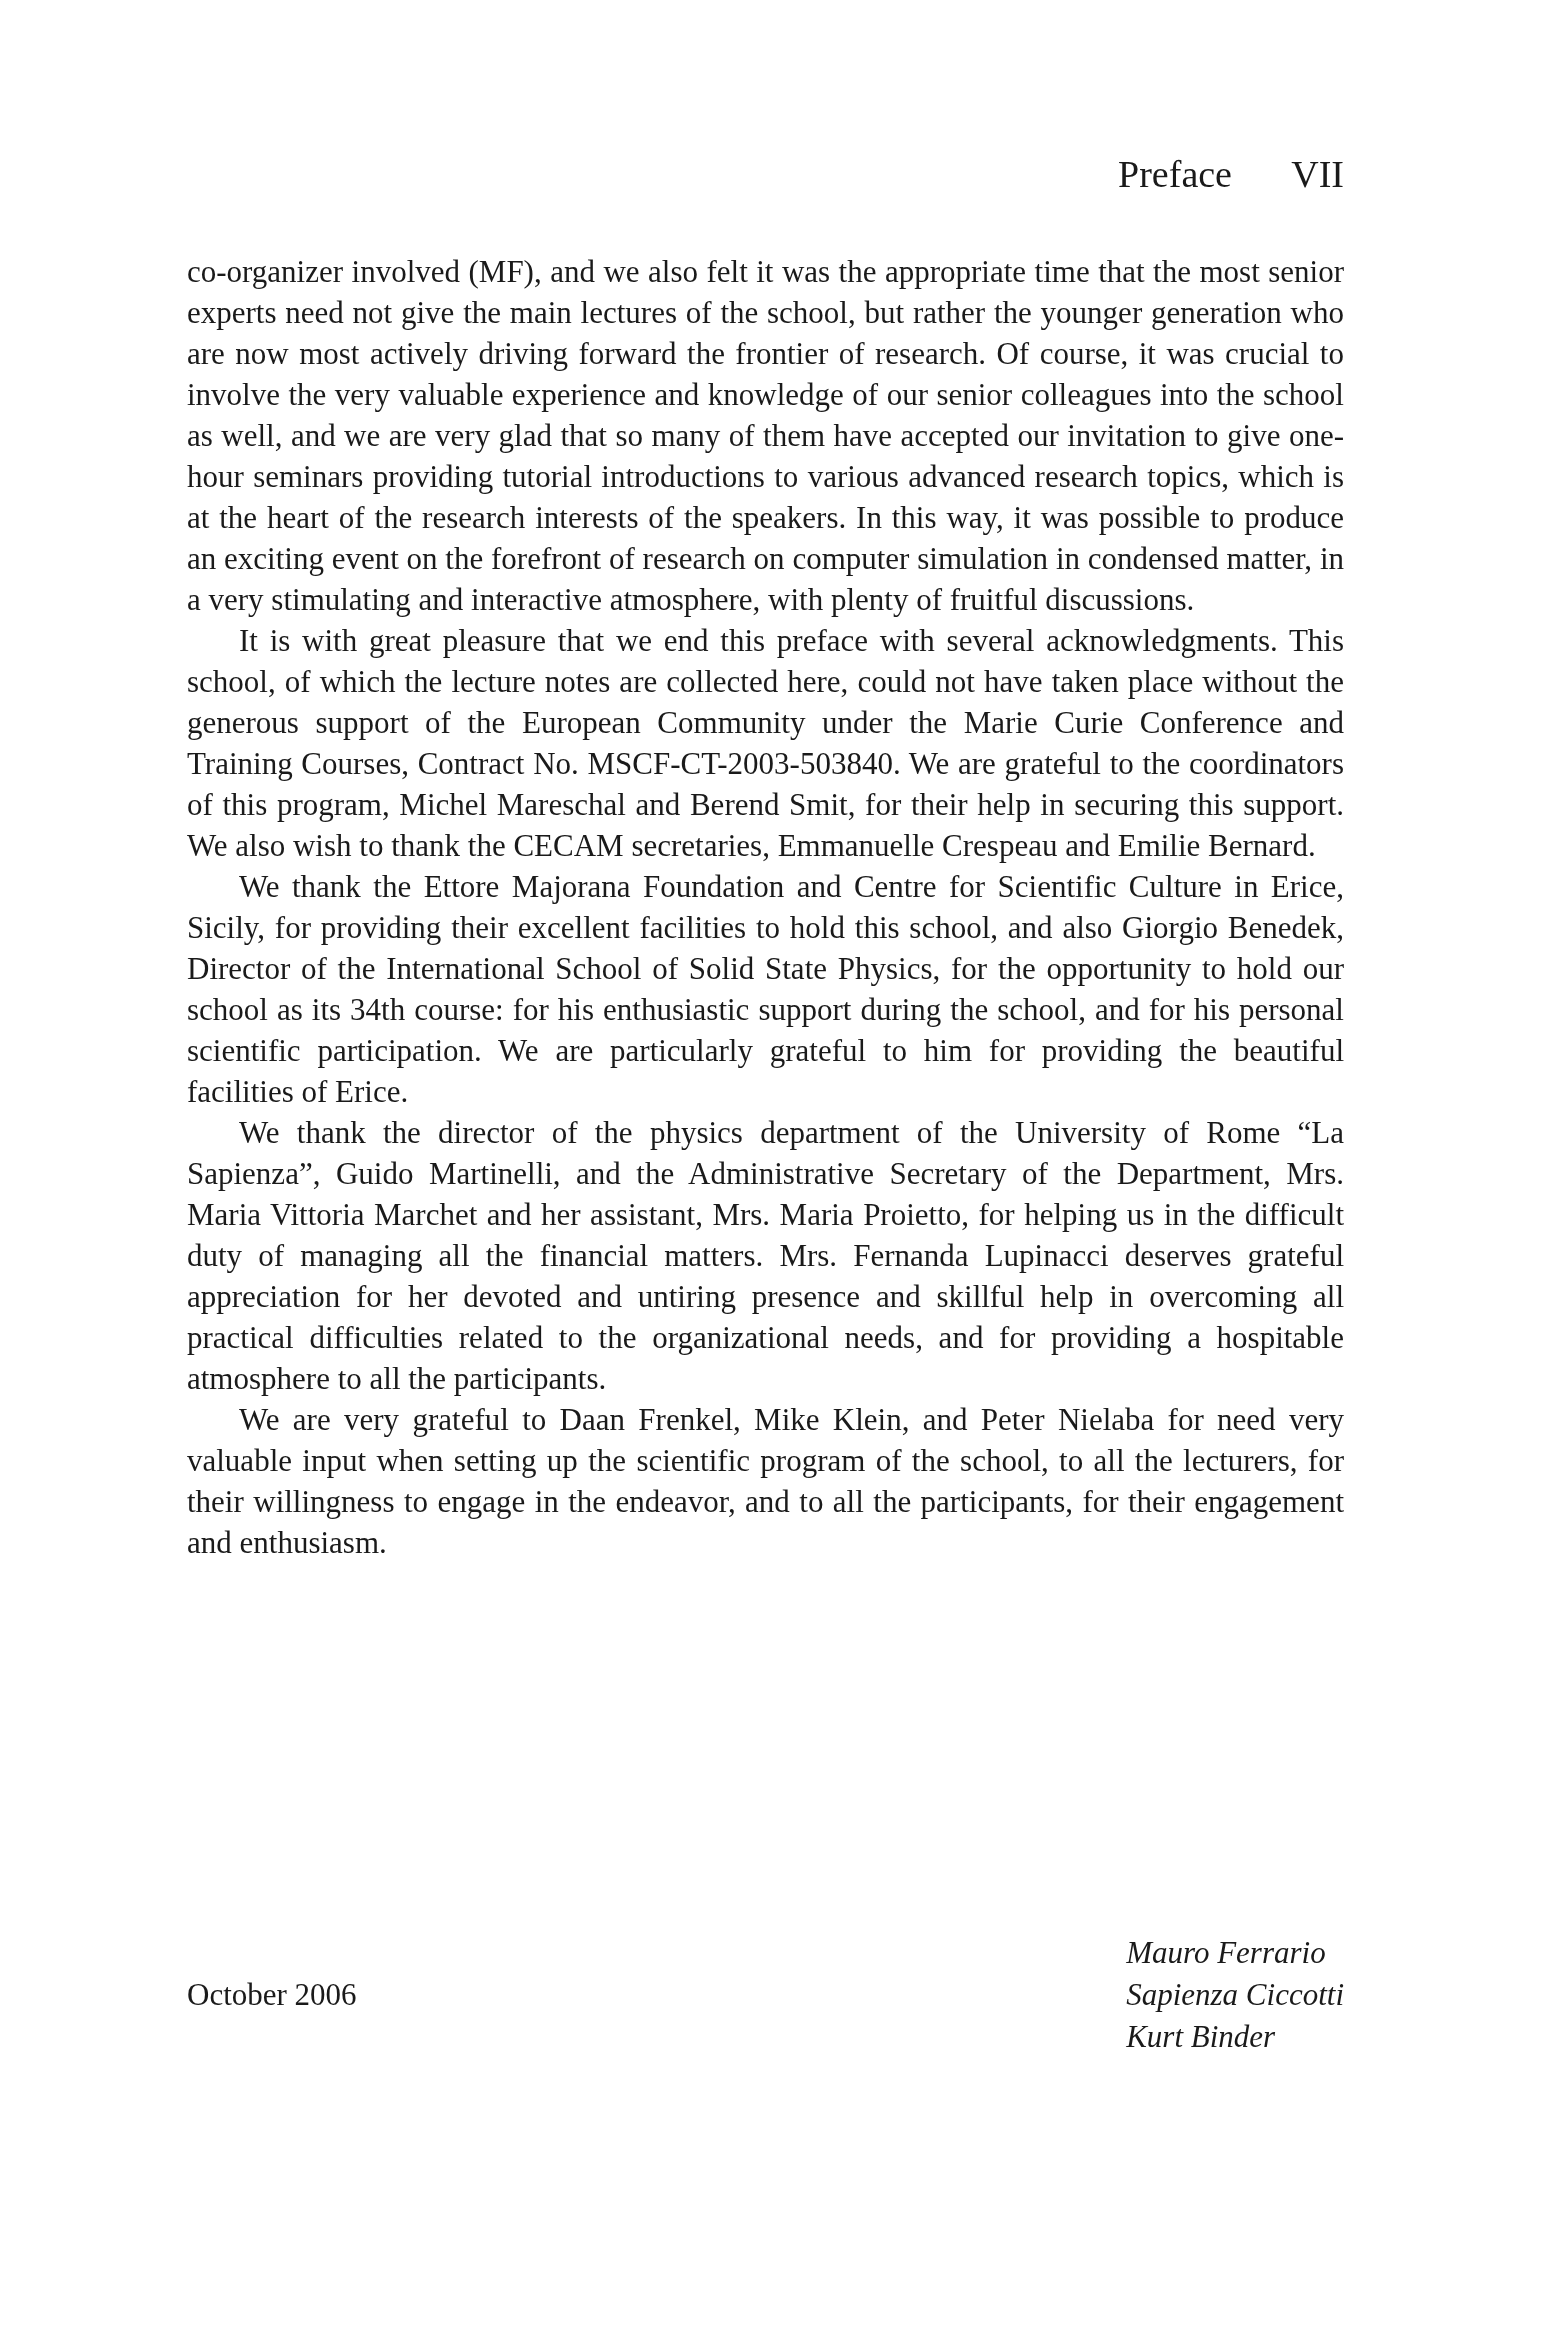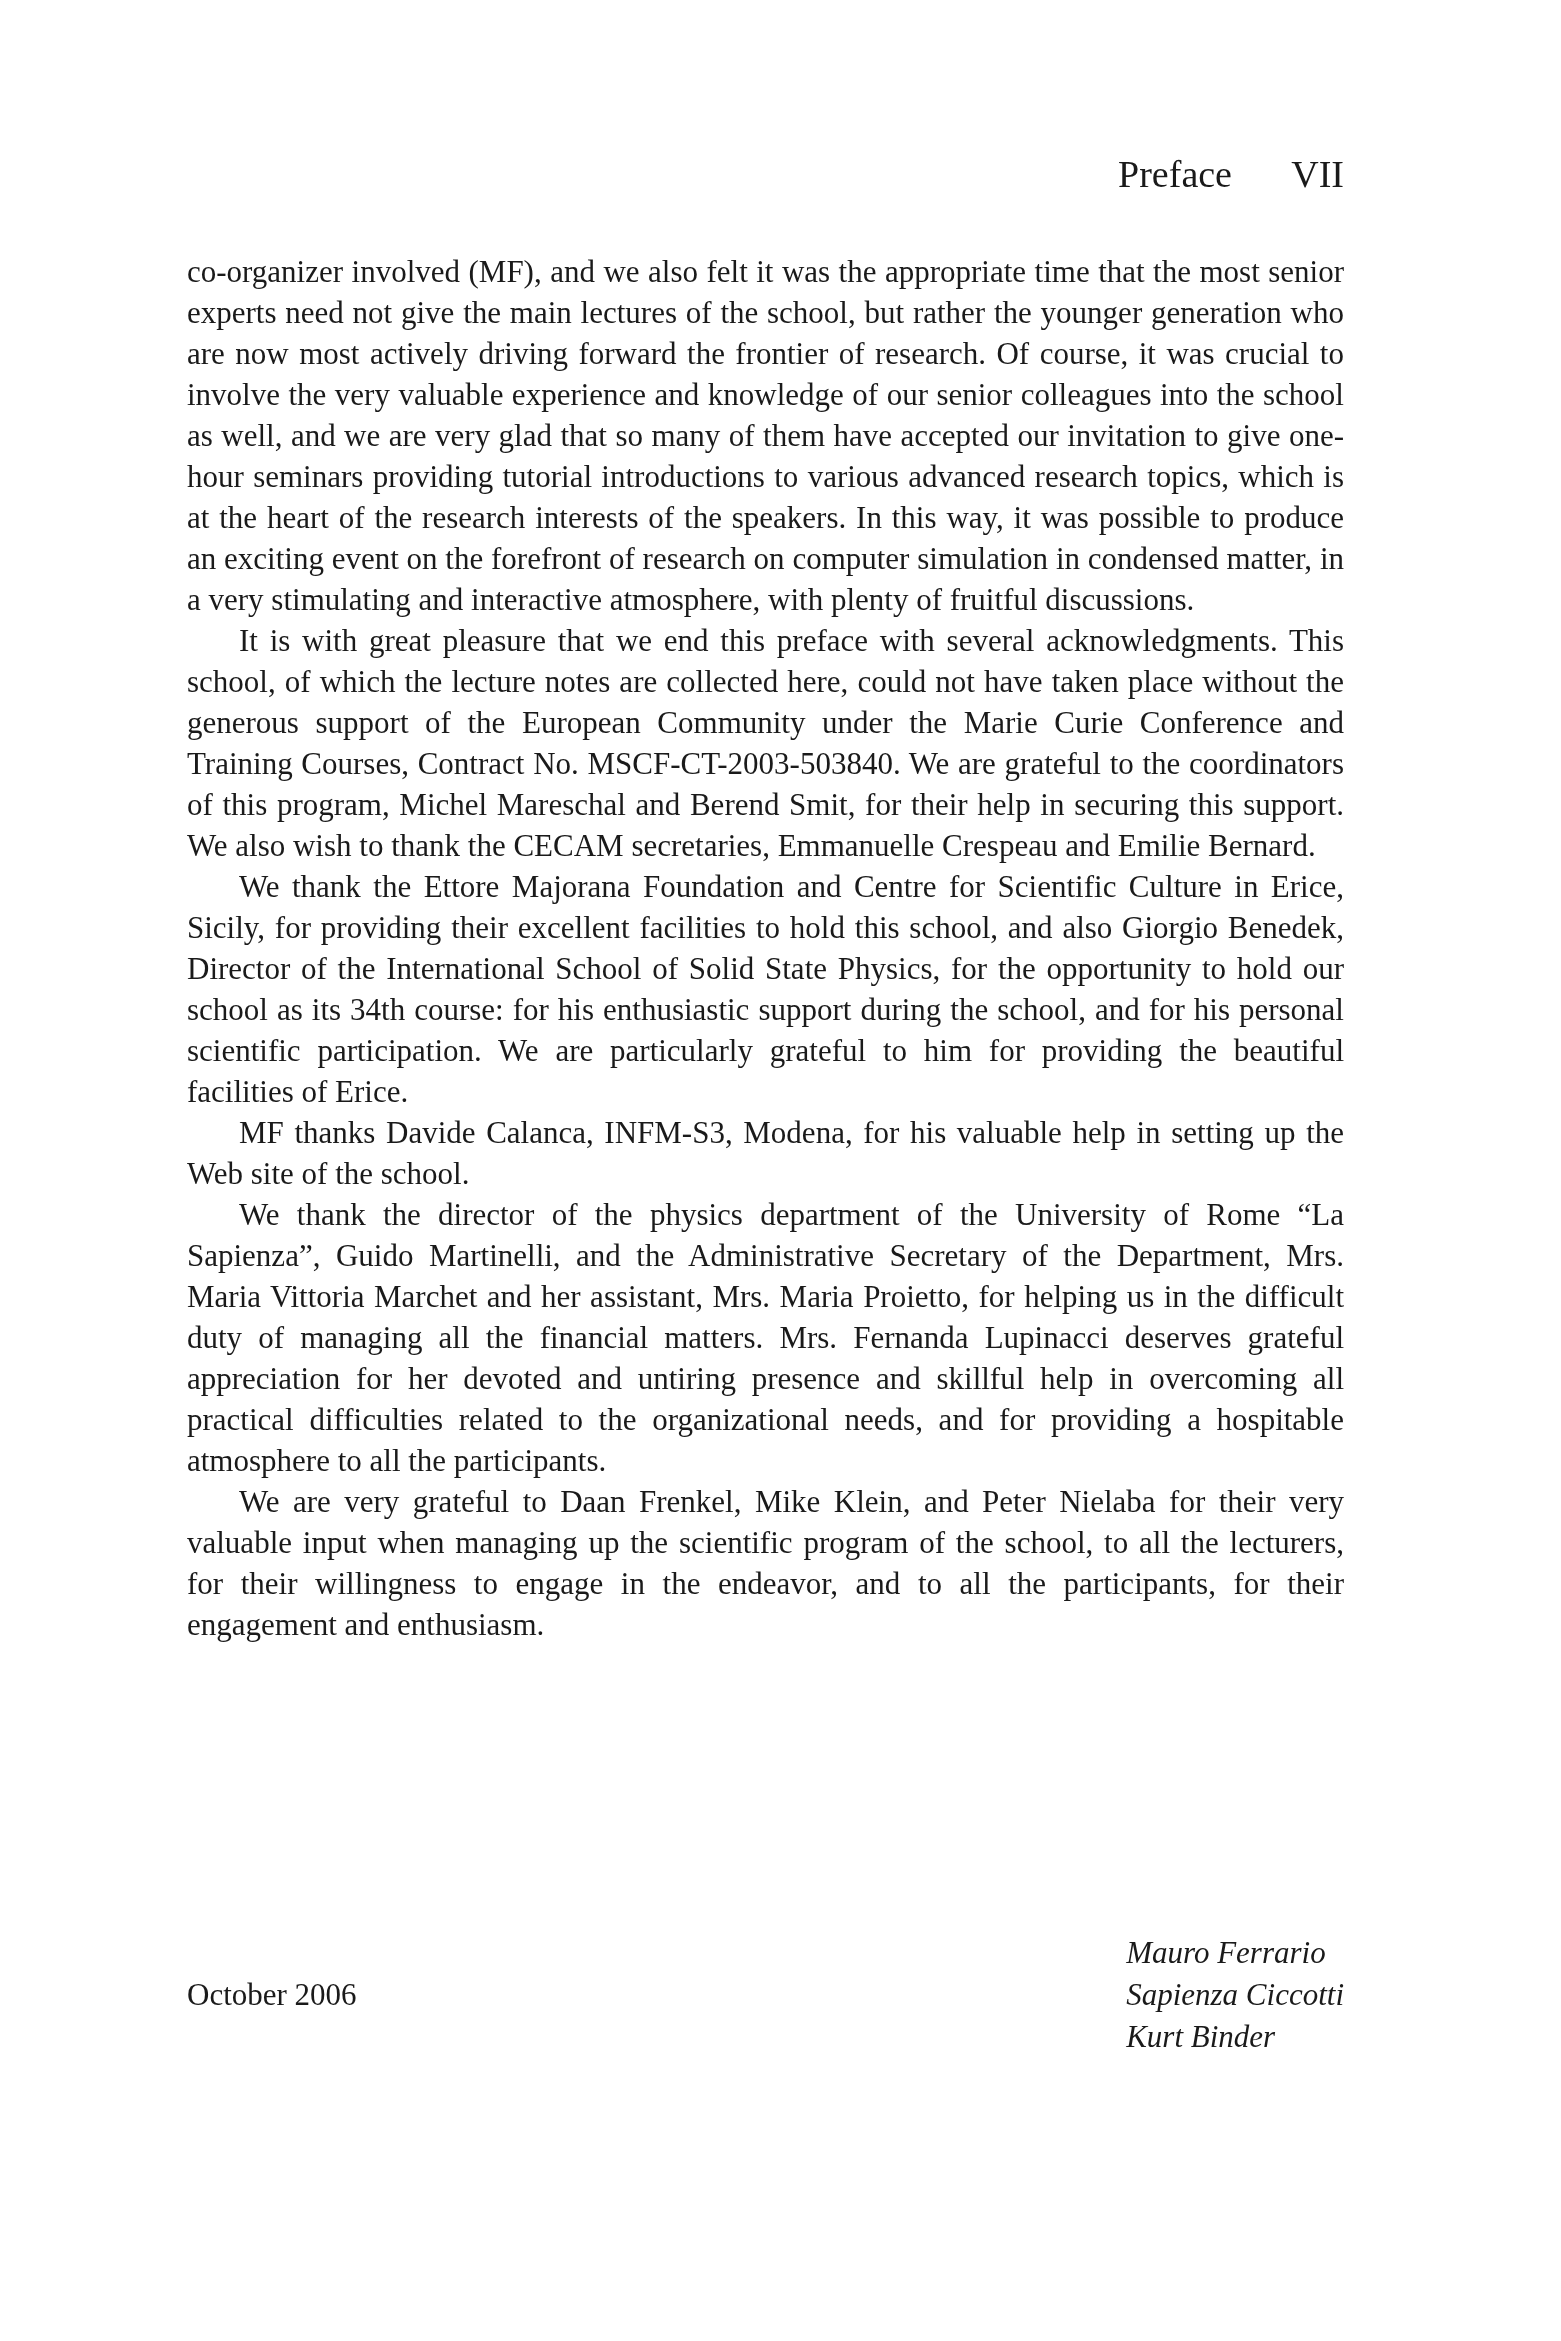--- a/index.html
+++ b/index.html
@@ -82,23 +82,22 @@
 
 <div class="page-header">
   <span class="running-title">Preface</span>
   <span class="page-number">VII</span>
 </div>
 
 <div class="body-text">
   <p class="first">co-organizer involved (MF), and we also felt it was the appropriate time that the most senior experts need not give the main lectures of the school, but rather the younger generation who are now most actively driving forward the frontier of research. Of course, it was crucial to involve the very valuable experience and knowledge of our senior colleagues into the school as well, and we are very glad that so many of them have accepted our invitation to give one-hour seminars providing tutorial introductions to various advanced research topics, which is at the heart of the research interests of the speakers. In this way, it was possible to produce an exciting event on the forefront of research on computer simulation in condensed matter, in a very stimulating and interactive atmosphere, with plenty of fruitful discussions.</p>
   <p>It is with great pleasure that we end this preface with several acknowl­edgments. This school, of which the lecture notes are collected here, could not have taken place without the generous support of the European Commu­nity under the Marie Curie Conference and Training Courses, Contract No. MSCF-CT-2003-503840. We are grateful to the coordinators of this program, Michel Mareschal and Berend Smit, for their help in securing this support. We also wish to thank the CECAM secretaries, Emmanuelle Crespeau and Emilie Bernard.</p>
   <p>We thank the Ettore Majorana Foundation and Centre for Scientific Cul­ture in Erice, Sicily, for providing their excellent facilities to hold this school, and also Giorgio Benedek, Director of the International School of Solid State Physics, for the opportunity to hold our school as its 34th course: for his enthu­siastic support during the school, and for his personal scientific participation. We are particularly grateful to him for providing the beautiful facilities of Erice.</p>
-  <p>MF thanks Davide Calanca, INFM-S3, Modena, for his valuable help in setting up the Web site of the school.</p>
   <p>We thank the director of the physics department of the University of Rome “La Sapienza”, Guido Martinelli, and the Administrative Secretary of the De­partment, Mrs. Maria Vittoria Marchet and her assistant, Mrs. Maria Proi­etto, for helping us in the difficult duty of managing all the financial matters. Mrs. Fernanda Lupinacci deserves grateful appreciation for her devoted and untiring presence and skillful help in overcoming all practical difficulties re­lated to the organizational needs, and for providing a hospitable atmosphere to all the participants.</p>
-  <p>We are very grateful to Daan Frenkel, Mike Klein, and Peter Nielaba for their very valuable input when managing up the scientific program of the school, to all the lecturers, for their willingness to engage in the endeavor, and to all the participants, for their engagement and enthusiasm.</p>
+  <p>We are very grateful to Daan Frenkel, Mike Klein, and Peter Nielaba for need very valuable input when setting up the scientific program of the school, to all the lecturers, for their willingness to engage in the endeavor, and to all the participants, for their engagement and enthusiasm.</p>
 </div>
 
 <div class="closing">
   <span class="date">October 2006</span>
   <div class="signatories">
     <span class="signatory">Mauro Ferrario</span>
     <span class="signatory">Sapienza Ciccotti</span>
     <span class="signatory">Kurt Binder</span>
   </div>
 </div>

